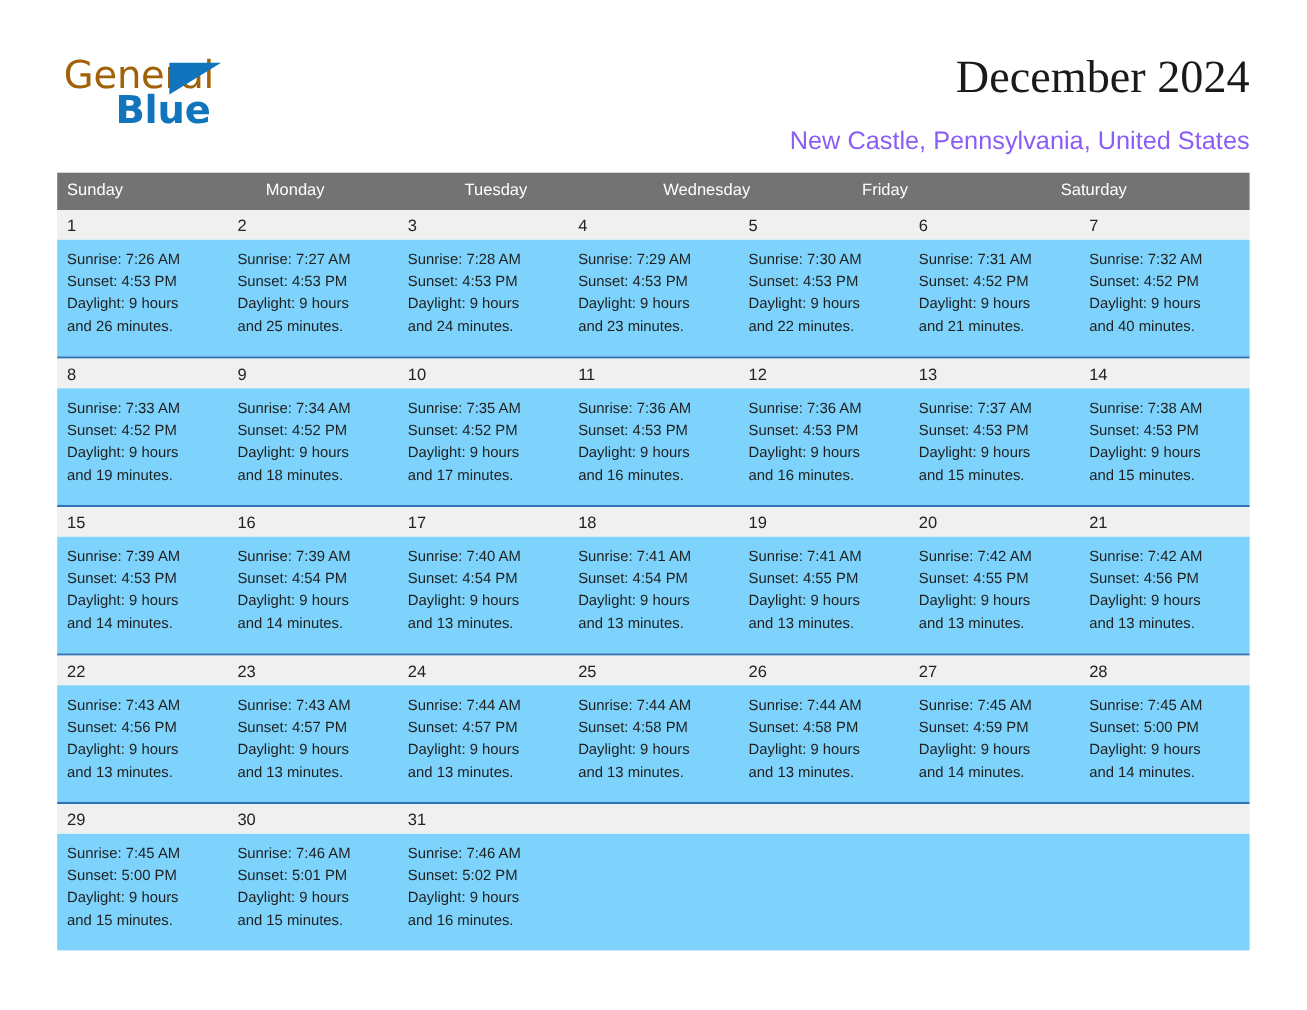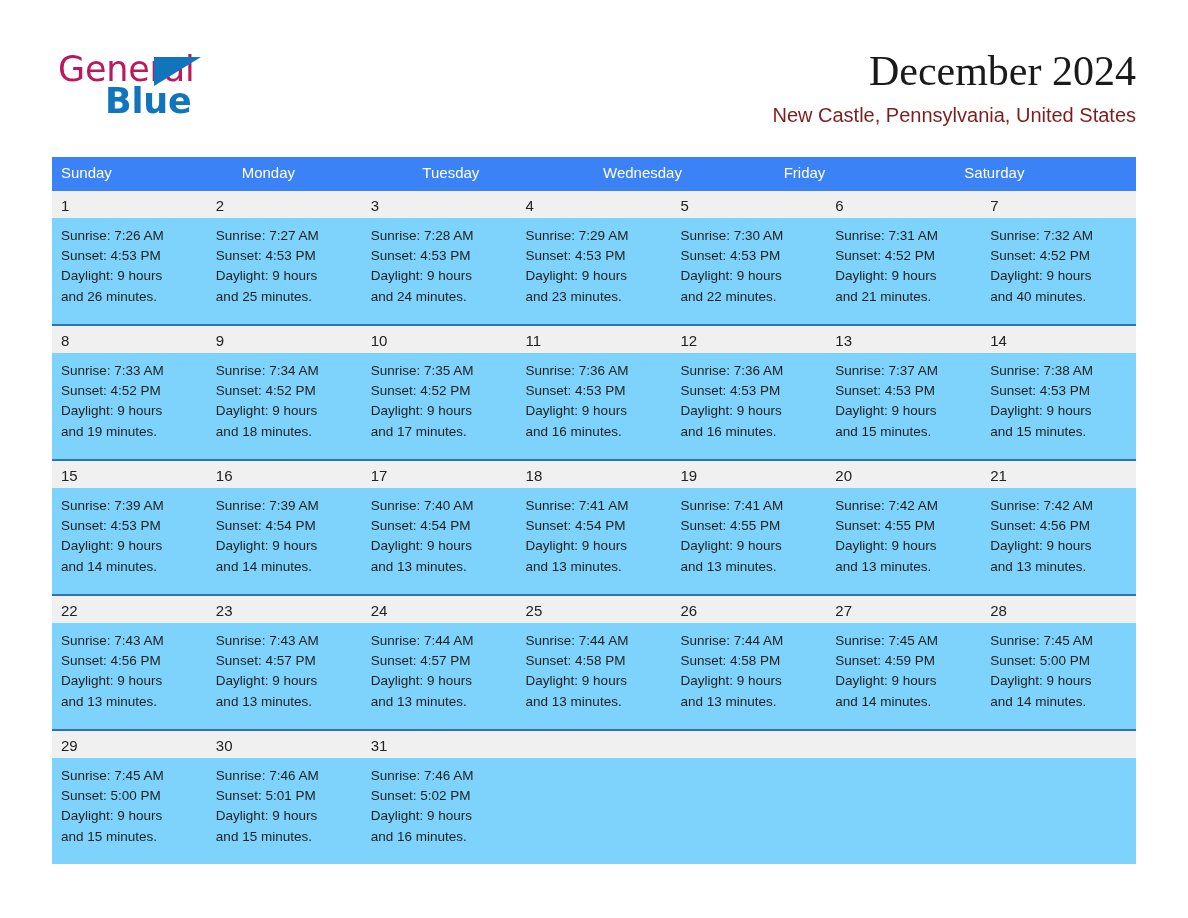--- a/index.html
+++ b/index.html
@@ -32,21 +32,21 @@
     left: 58px;
     top: 52px;
     width: 200px;
     height: 72px;
   }
   .logo-general {
     position: absolute;
     left: 0;
     top: 0;
     font-size: 35px;
-    color: #be185d;
+    color: #a16207;
     letter-spacing: -0.2px;
     font-family: "DejaVu Sans", sans-serif;
     font-weight: 400;
     line-height: 1;
   }
   .logo-blue {
     position: absolute;
     left: 47px;
     top: 32px;
     font-size: 35px;
@@ -74,39 +74,39 @@
   }
   .month-title {
     font-size: 42px;
     color: #1a1a1a;
     font-weight: 400;
     line-height: 1.12;
     white-space: nowrap;
     font-family: Liberation Serif, serif;
   }
   .location-title {
-    margin-top: 9px;
-    font-size: 20px;
-    color: #7f1d1d;
+    margin-top: 19px;
+    font-size: 23px;
+    color: #8b5cf6;
     font-weight: 400;
     line-height: 1.15;
     white-space: nowrap;
   }
 
   
   .calendar {
     position: absolute;
     left: 52px;
     top: 157px;
     width: 1084px;
   }
 
   .weekday-row {
     display: flex;
-    background: #3b82f6;
+    background: #737373;
   }
   .weekday-cell {
     flex: 1 1 0;
     min-width: 0;
     color: #ffffff;
     font-size: 15px;
     padding: 7px 0 8px 9px;
     box-sizing: border-box;
     line-height: 1.25;
   }

